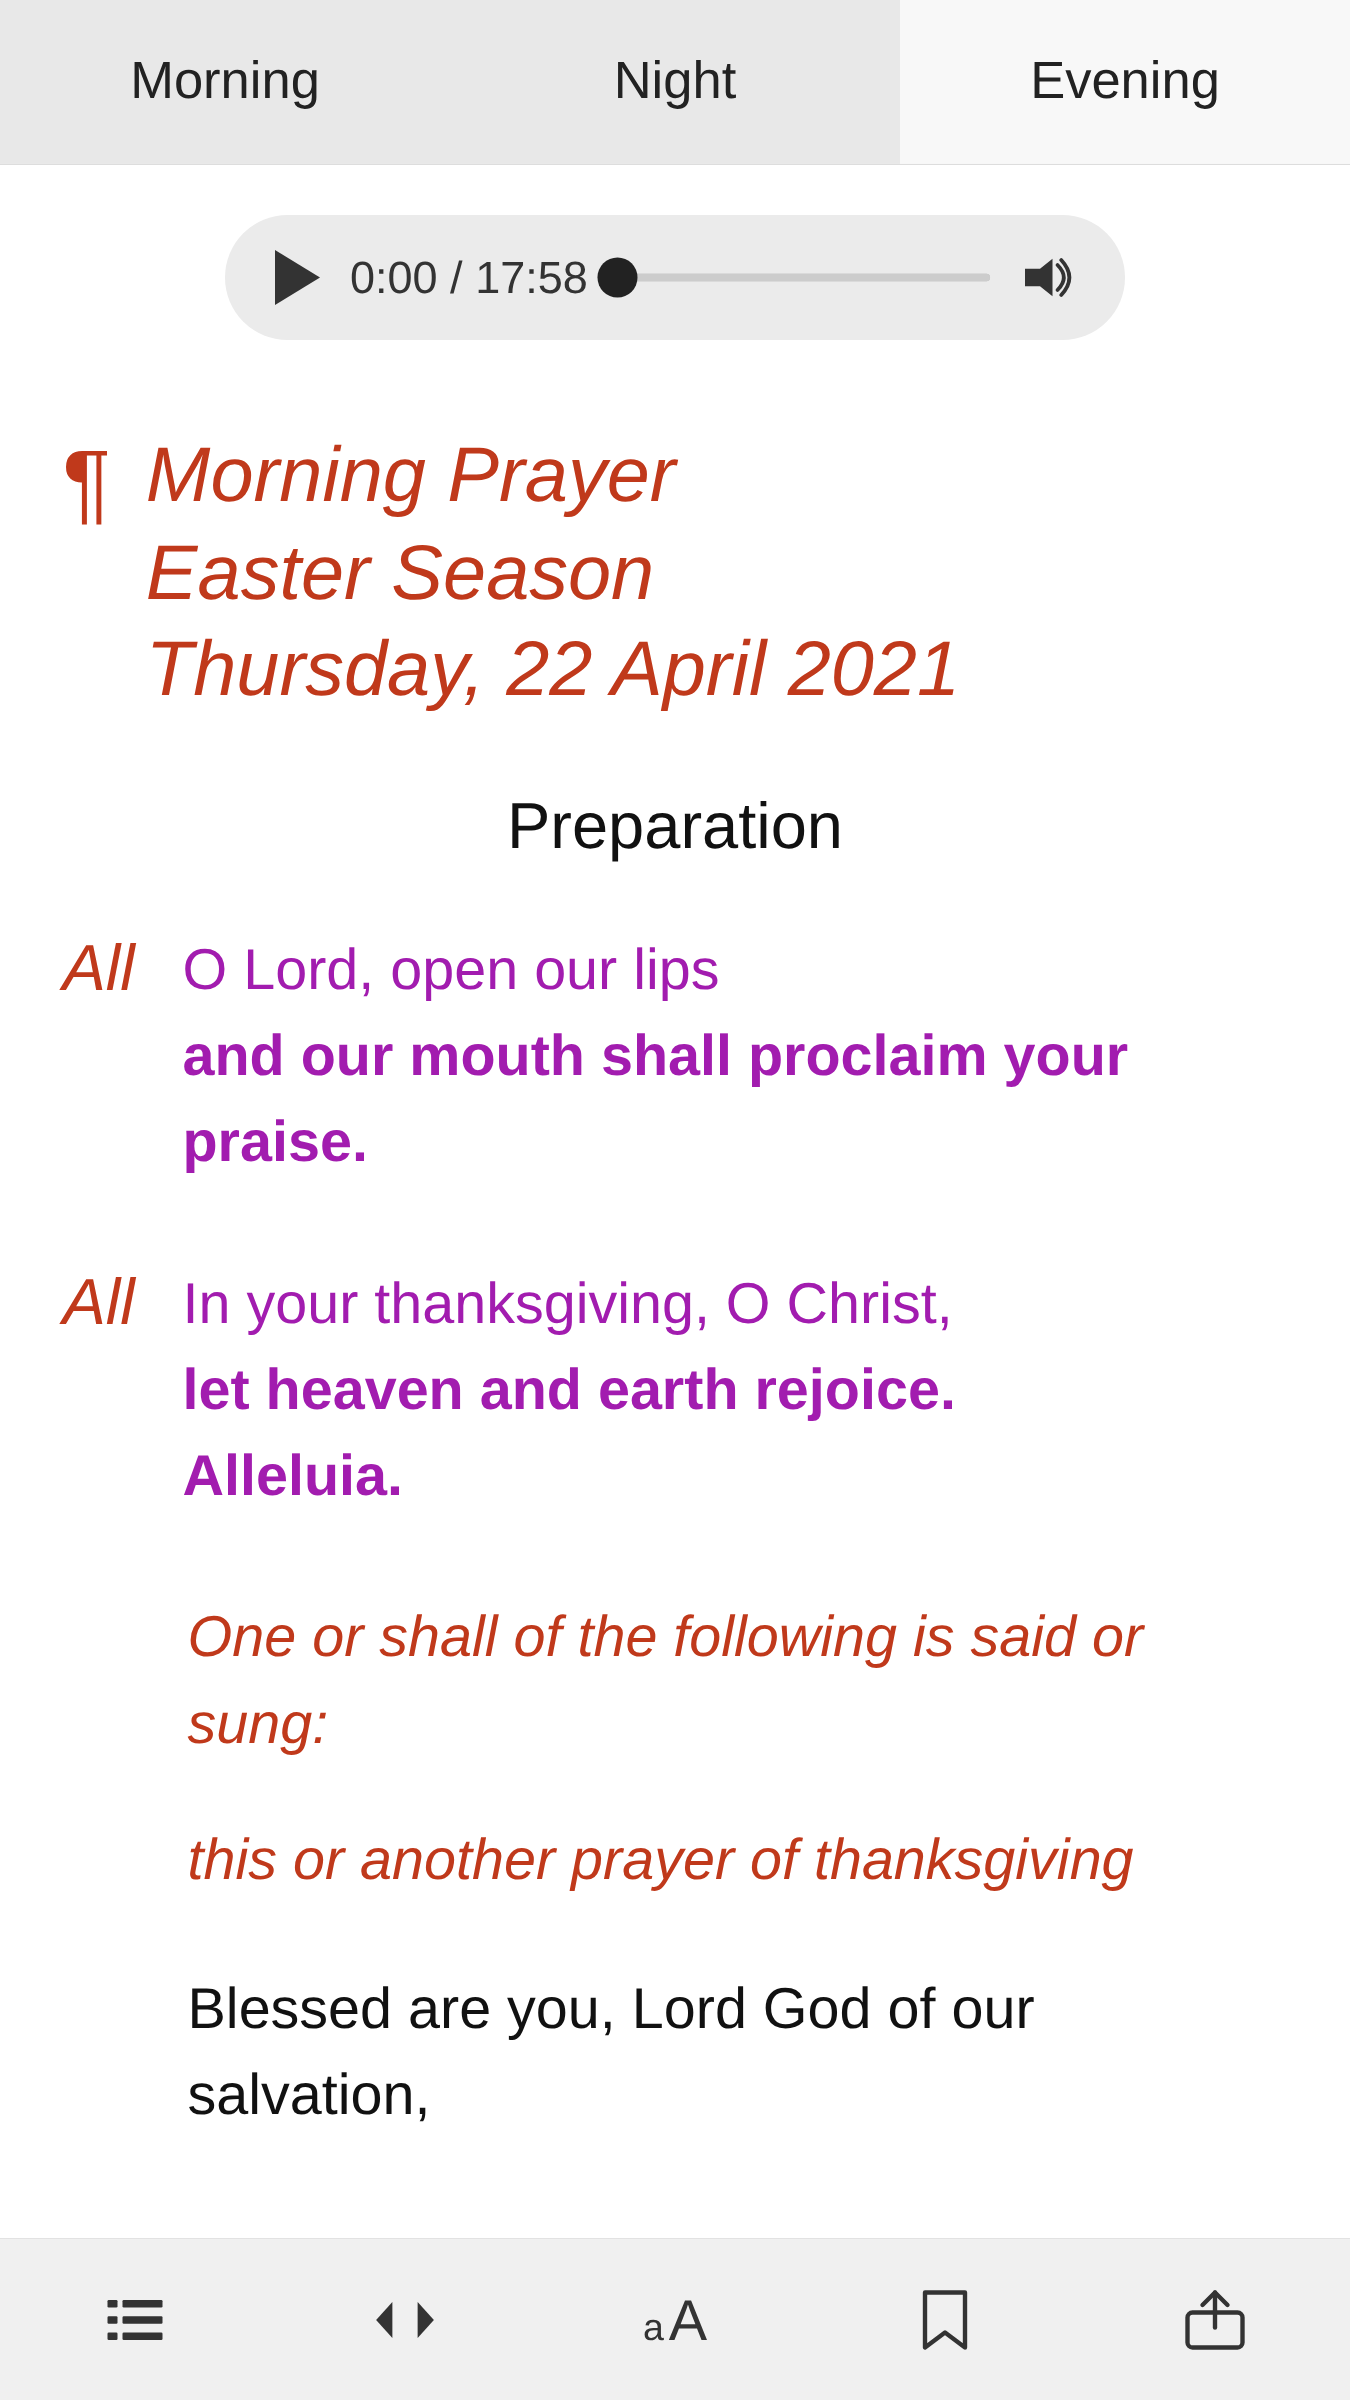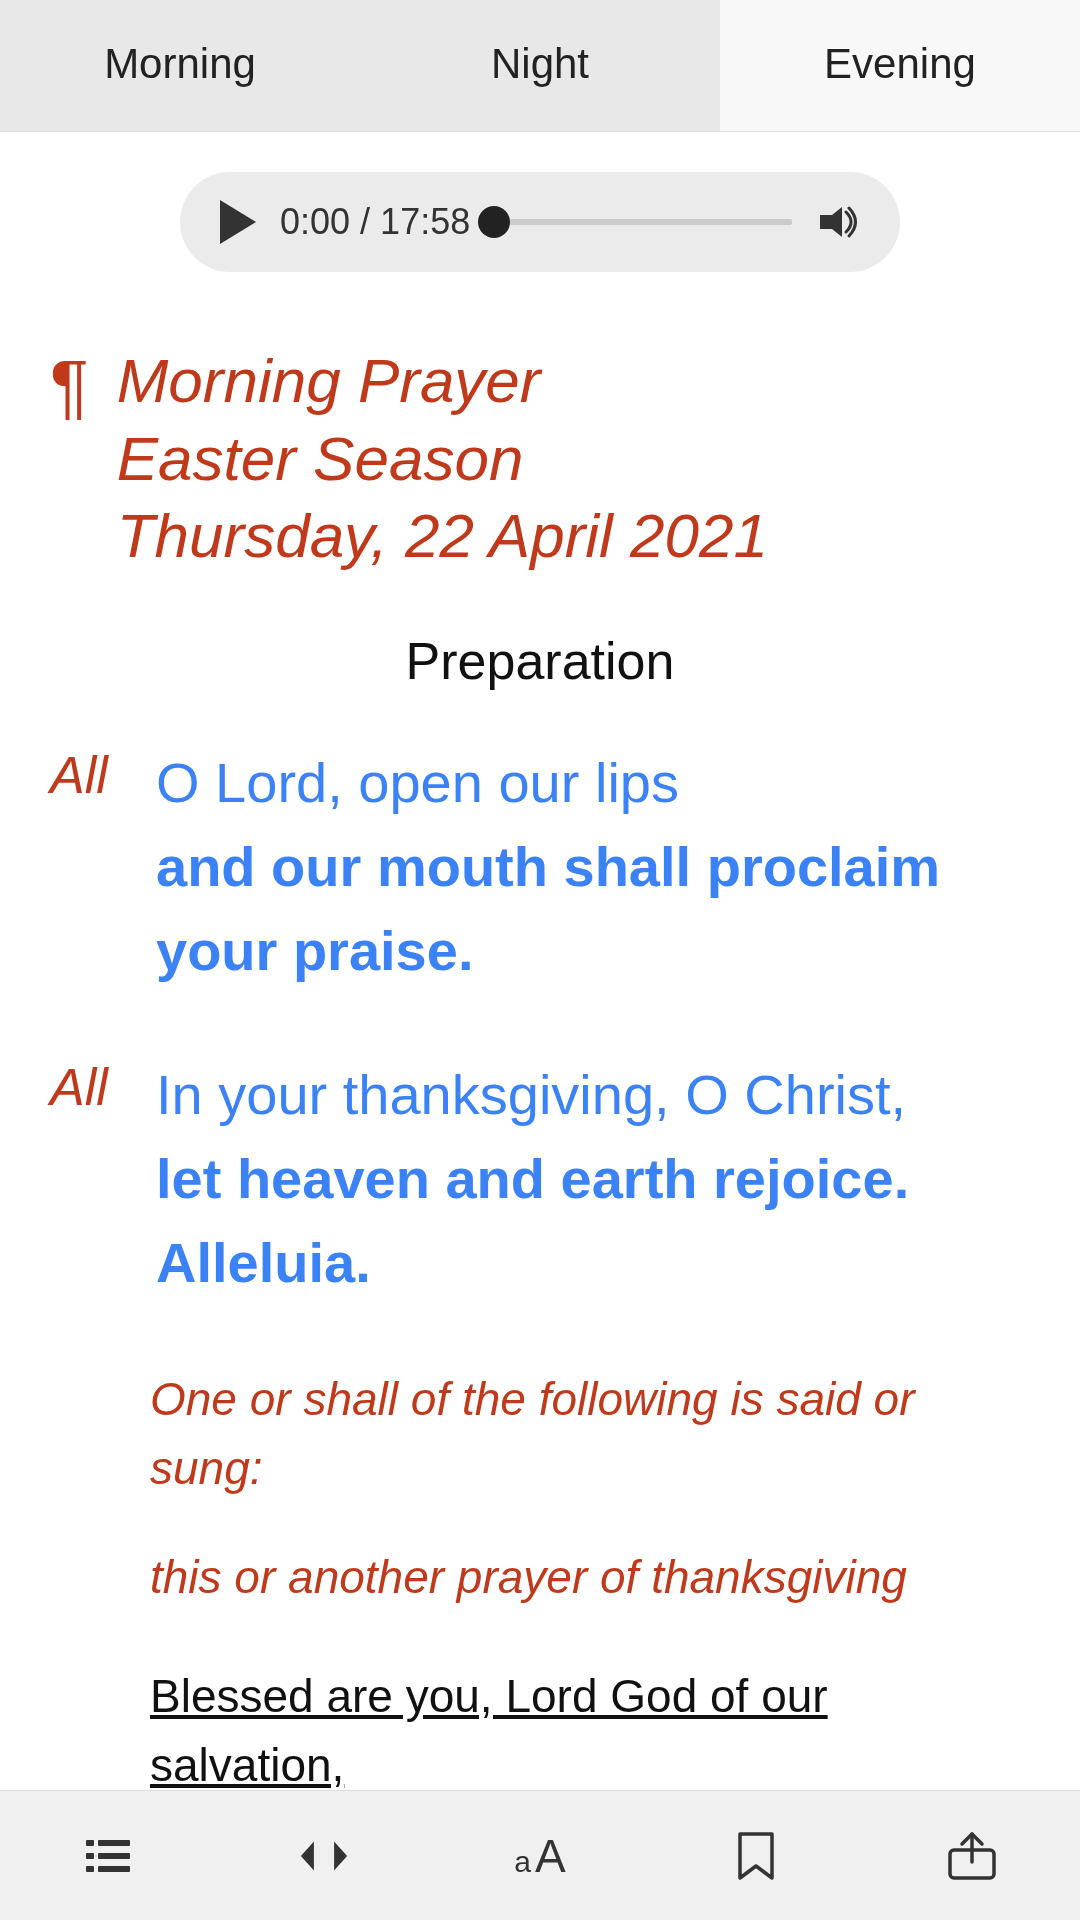--- a/index.html
+++ b/index.html
@@ -143,37 +143,37 @@
       font-size: 52px;
       font-weight: 400;
       color: #111;
       margin: 56px 0 50px;
     }
 
     
     .prayer-item {
       display: flex;
       align-items: flex-start;
-      gap: 36px;
+      gap: 26px;
       margin-bottom: 60px;
     }
 
     .all-label {
       font-size: 52px;
       color: #c0391b;
       font-style: italic;
       font-weight: 500;
       flex-shrink: 0;
       min-width: 70px;
       padding-top: 4px;
     }
 
     .prayer-text {
-      font-size: 56px;
-      color: #3b82f6;
+      font-size: 46px;
+      color: #a21caf;
       line-height: 1.5;
       flex: 1;
     }
 
     .prayer-text .response {
       font-weight: 700;
     }
 
     
     .instruction {
@@ -195,21 +195,20 @@
       padding-left: 100px;
     }
 
     
     .prose-text {
       font-size: 46px;
       color: #111;
       line-height: 1.5;
       margin-bottom: 40px;
       padding-left: 100px;
-      text-decoration: underline;
     }
 
     
     .bottom-toolbar {
       position: fixed;
       bottom: 0;
       width: 1080px;
       height: 130px;
       background: #f0f0f0;
       display: flex;

